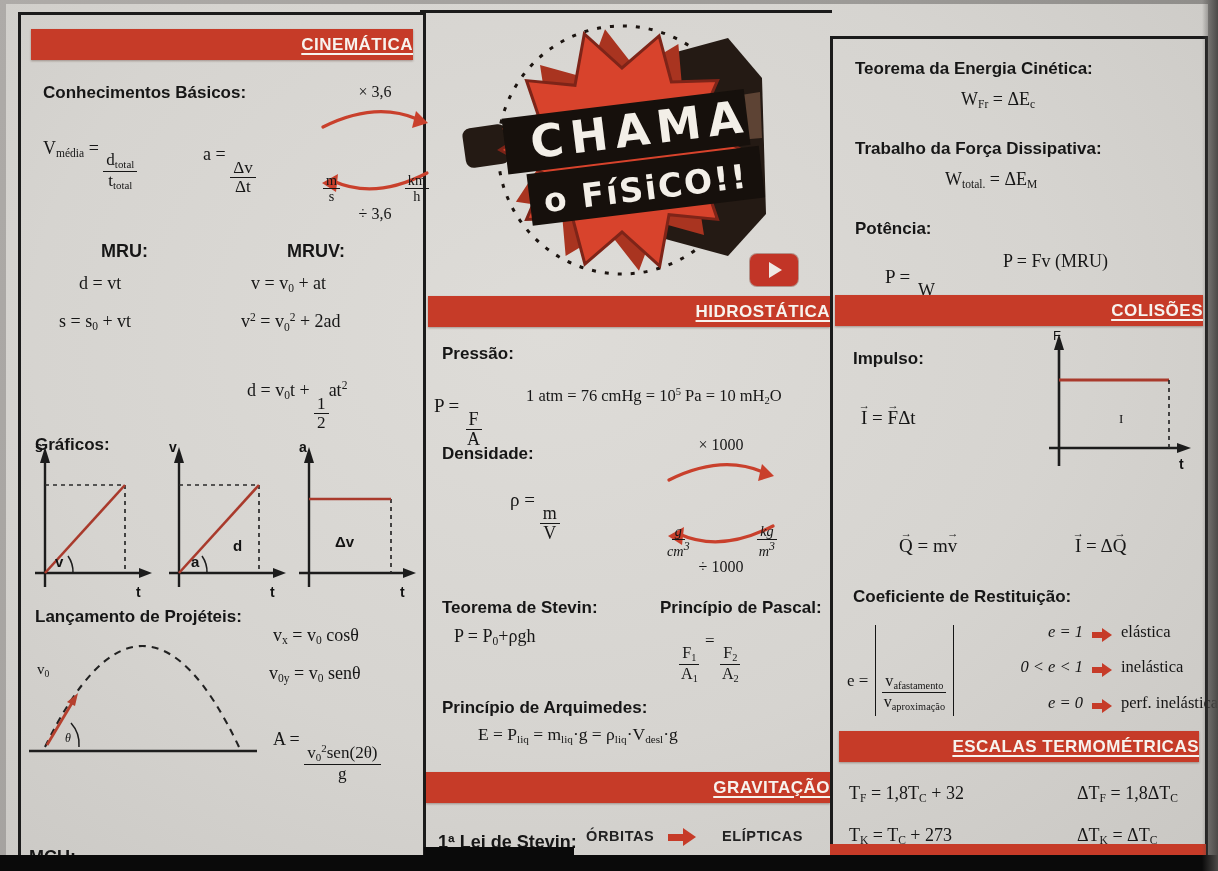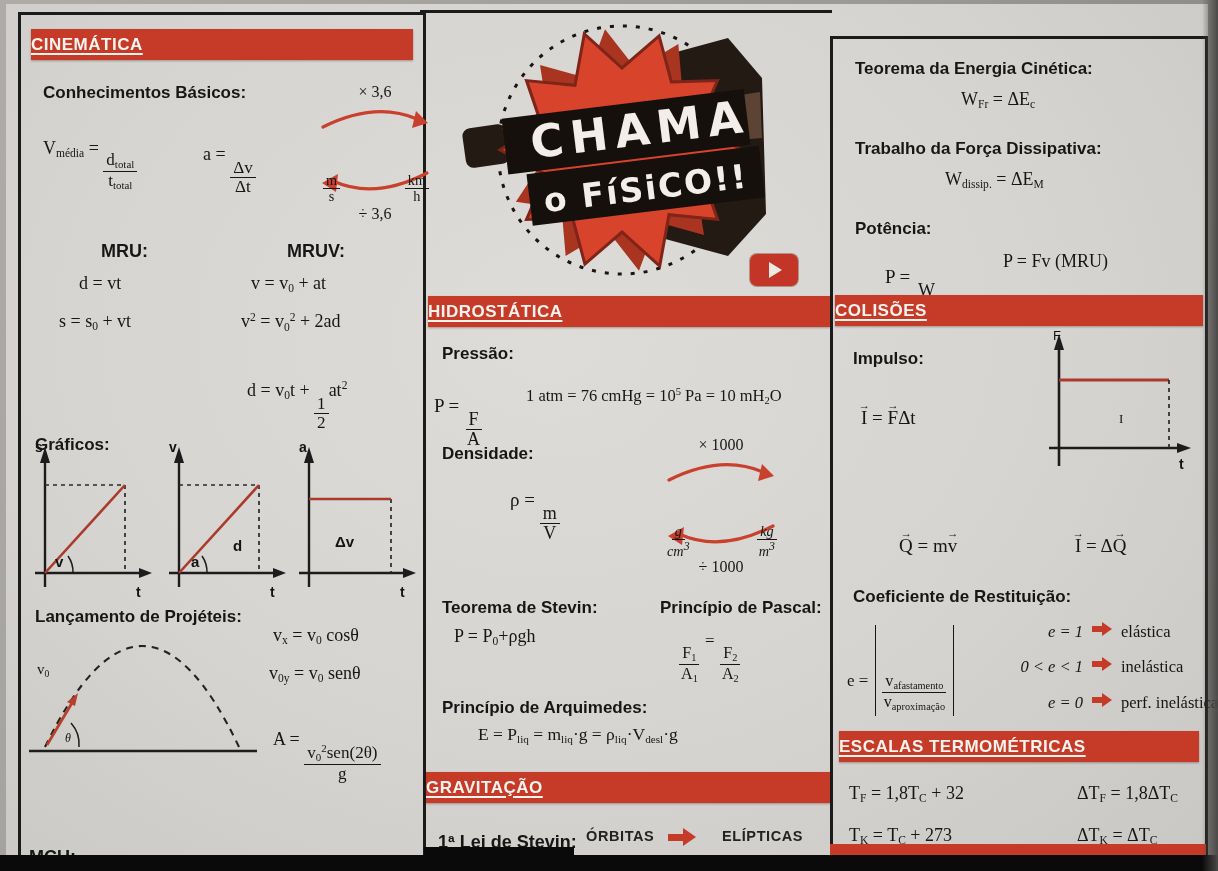--- a/index.html
+++ b/index.html
@@ -6,21 +6,21 @@
   .stage{position:relative;width:1218px;height:871px;overflow:hidden;
          background:linear-gradient(115deg,#aeaba8 0%,#9b9996 55%,#807e7b 100%);
          font-family:"Liberation Sans",sans-serif;}
   .paper{position:absolute;left:6px;top:4px;right:10px;bottom:0;
          background:radial-gradient(ellipse at 45% 38%,#dedcd8 0%,#d6d4d0 55%,#c9c7c3 100%);}
   .topline{position:absolute;left:420px;top:10px;width:412px;height:3px;background:#1b1b1b;}
   .col{position:absolute;}
   .col-left{left:18px;top:12px;width:402px;height:852px;border:3px solid #1b1b1b;border-bottom:none;}
   .col-center{left:424px;top:8px;width:406px;height:863px;}
   .col-right{left:830px;top:36px;width:372px;height:830px;border:3px solid #1b1b1b;border-bottom:none;}
-  .redbar{position:absolute;background:#c63b28;display:flex;align-items:center;justify-content:flex-start;box-shadow:0 1px 2px rgba(60,20,10,.35);}
+  .redbar{position:absolute;background:#c63b28;display:flex;align-items:center;justify-content:flex-end;box-shadow:0 1px 2px rgba(60,20,10,.35);}
   .redbar span{color:#f7f3ee;font-weight:700;font-size:17px;letter-spacing:.5px;
                text-decoration:underline;text-underline-offset:3px;text-decoration-thickness:1.5px;white-space:nowrap;}
   .label{position:absolute;font-weight:700;font-size:17px;color:#161616;margin:8px;white-space:nowrap;}
   .math{position:absolute;font-family:"Liberation Serif",serif;font-size:18px;color:#161616;white-space:nowrap;}
   .math sub{font-size:64%;vertical-align:-0.3em;}
   .math sup{font-size:64%;vertical-align:0.55em;}
   .frac{display:inline-flex;flex-direction:column;align-items:center;vertical-align:middle;line-height:1.06;font-size:.95em;margin-top:44px;}
   .frac .num{padding:0 3px;border-bottom:1.5px solid currentColor;}
   .frac .den{padding:0 3px;}
   .abs{display:inline-flex;align-items:center;border-left:1.7px solid currentColor;border-right:1.7px solid currentColor;padding:3px 5px;margin:0 2px;}
@@ -34,21 +34,21 @@
   .conv .cl{position:absolute;width:100%;text-align:center;font-family:"Liberation Serif",serif;font-size:16px;color:#161616;}
   .conv .cf{position:absolute;font-family:"Liberation Serif",serif;font-size:15px;color:#161616;}
   .conv svg{position:absolute;left:0;}
   .ital .frac{font-style:italic;}
   .barrow{display:inline-flex;align-items:center;}
   .barrow .shaft{width:15px;height:7px;background:#c63b28;}
   .barrow .head{width:0;height:0;border-left:13px solid #c63b28;border-top:9px solid transparent;border-bottom:9px solid transparent;}
   .barrow.sm .shaft{width:10px;height:6px;}
   .barrow.sm .head{border-left-width:10px;border-top-width:7px;border-bottom-width:7px;}
   .kepsub{position:absolute;font-size:14.5px;font-weight:600;letter-spacing:.6px;color:#222;white-space:nowrap;}
-  .case-row{position:absolute;display:flex;align-items:flex-start;gap:9px;}
+  .case-row{position:absolute;display:flex;align-items:flex-end;gap:9px;}
   .case-cond{font-family:"Liberation Serif",serif;font-style:italic;font-size:16.5px;color:#161616;width:94px;text-align:right;white-space:nowrap;}
   .case-label{font-family:"Liberation Serif",serif;font-size:16.5px;color:#161616;white-space:nowrap;}
   .yt{position:absolute;width:48px;height:32px;background:#c23527;border:none;border-radius:7px;cursor:pointer;
       display:flex;align-items:center;justify-content:center;box-shadow:0 0 0 1px rgba(120,40,25,.4);}
   .yt-tri{display:block;width:0;height:0;border-left:13px solid #efe9e4;border-top:8px solid transparent;border-bottom:8px solid transparent;margin-left:3px;}
   .logo-t1{font-family:"DejaVu Sans",sans-serif;font-weight:800;font-size:45px;letter-spacing:7px;fill:#f3efe8;}
   .logo-t2{font-family:"DejaVu Sans",sans-serif;font-weight:700;font-size:33px;letter-spacing:2px;fill:#f3efe8;}
   .blackbar{position:absolute;left:0;top:855px;width:1218px;height:16px;background:#0a0a0a;}
   .blackchunk{position:absolute;left:424px;top:847px;width:150px;height:10px;background:#0a0a0a;}
   .redstrip{position:absolute;left:830px;top:844px;width:376px;height:12px;background:#c63b28;}
@@ -274,21 +274,21 @@
         <span class="head"></span>
       </span>
     <span class="kepsub" style="top:820px;left:298px">ELÍPTICAS</span>
   </section>
 
   <section class="col col-right">
     <h3 class="label" style="top:12px;left:14px">Teorema da Energia Cinética:</h3>
     <div class="math" style="top:50px;left:128px">W<sub>Fr</sub> = ΔE<sub>c</sub></div>
 
     <h3 class="label" style="top:92px;left:14px">Trabalho da Força Dissipativa:</h3>
-    <div class="math" style="top:130px;left:112px">W<sub>dissip.</sub> = ΔE<sub>M</sub></div>
+    <div class="math" style="top:130px;left:112px">W<sub>total.</sub> = ΔE<sub>M</sub></div>
 
     <h3 class="label" style="top:172px;left:14px">Potência:</h3>
     <div class="math" style="top:198px;left:52px;font-size:19px">P = <span class="frac">
           <span class="num">W</span>
           <span class="den">Δt</span>
         </span></div>
     <div class="math" style="top:212px;left:170px">P = Fv (MRU)</div>
 
     <div class="redbar" style="left:2px;right:2px;top:256px;height:31px">
       <span>COLISÕES</span>

